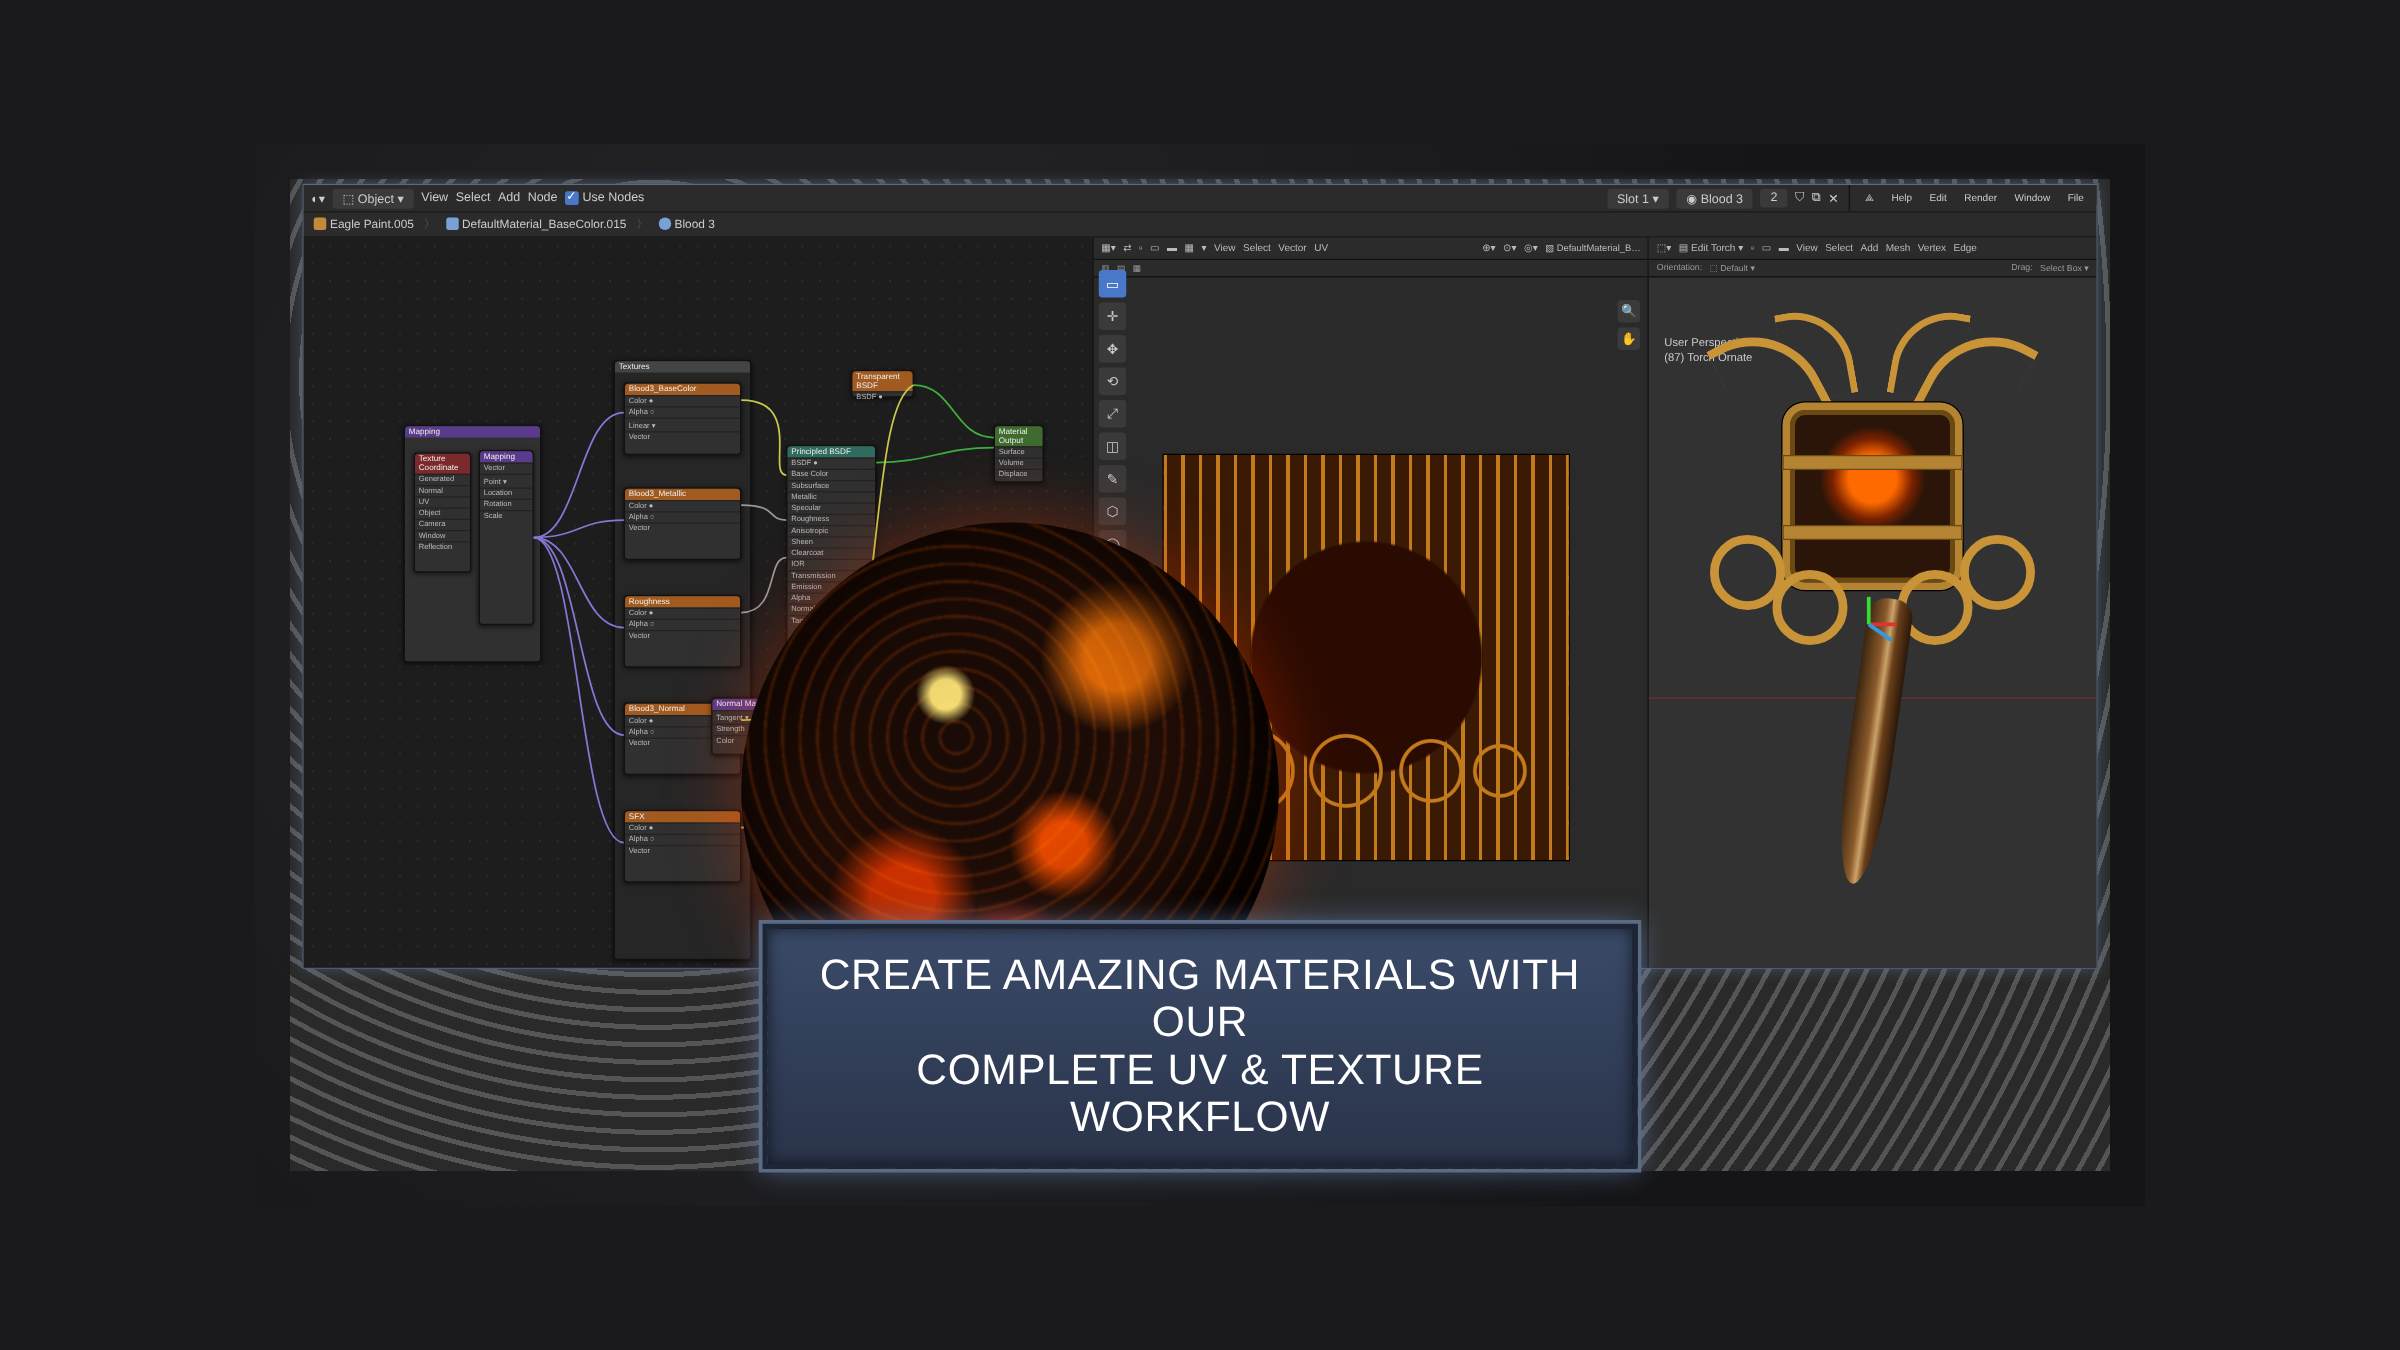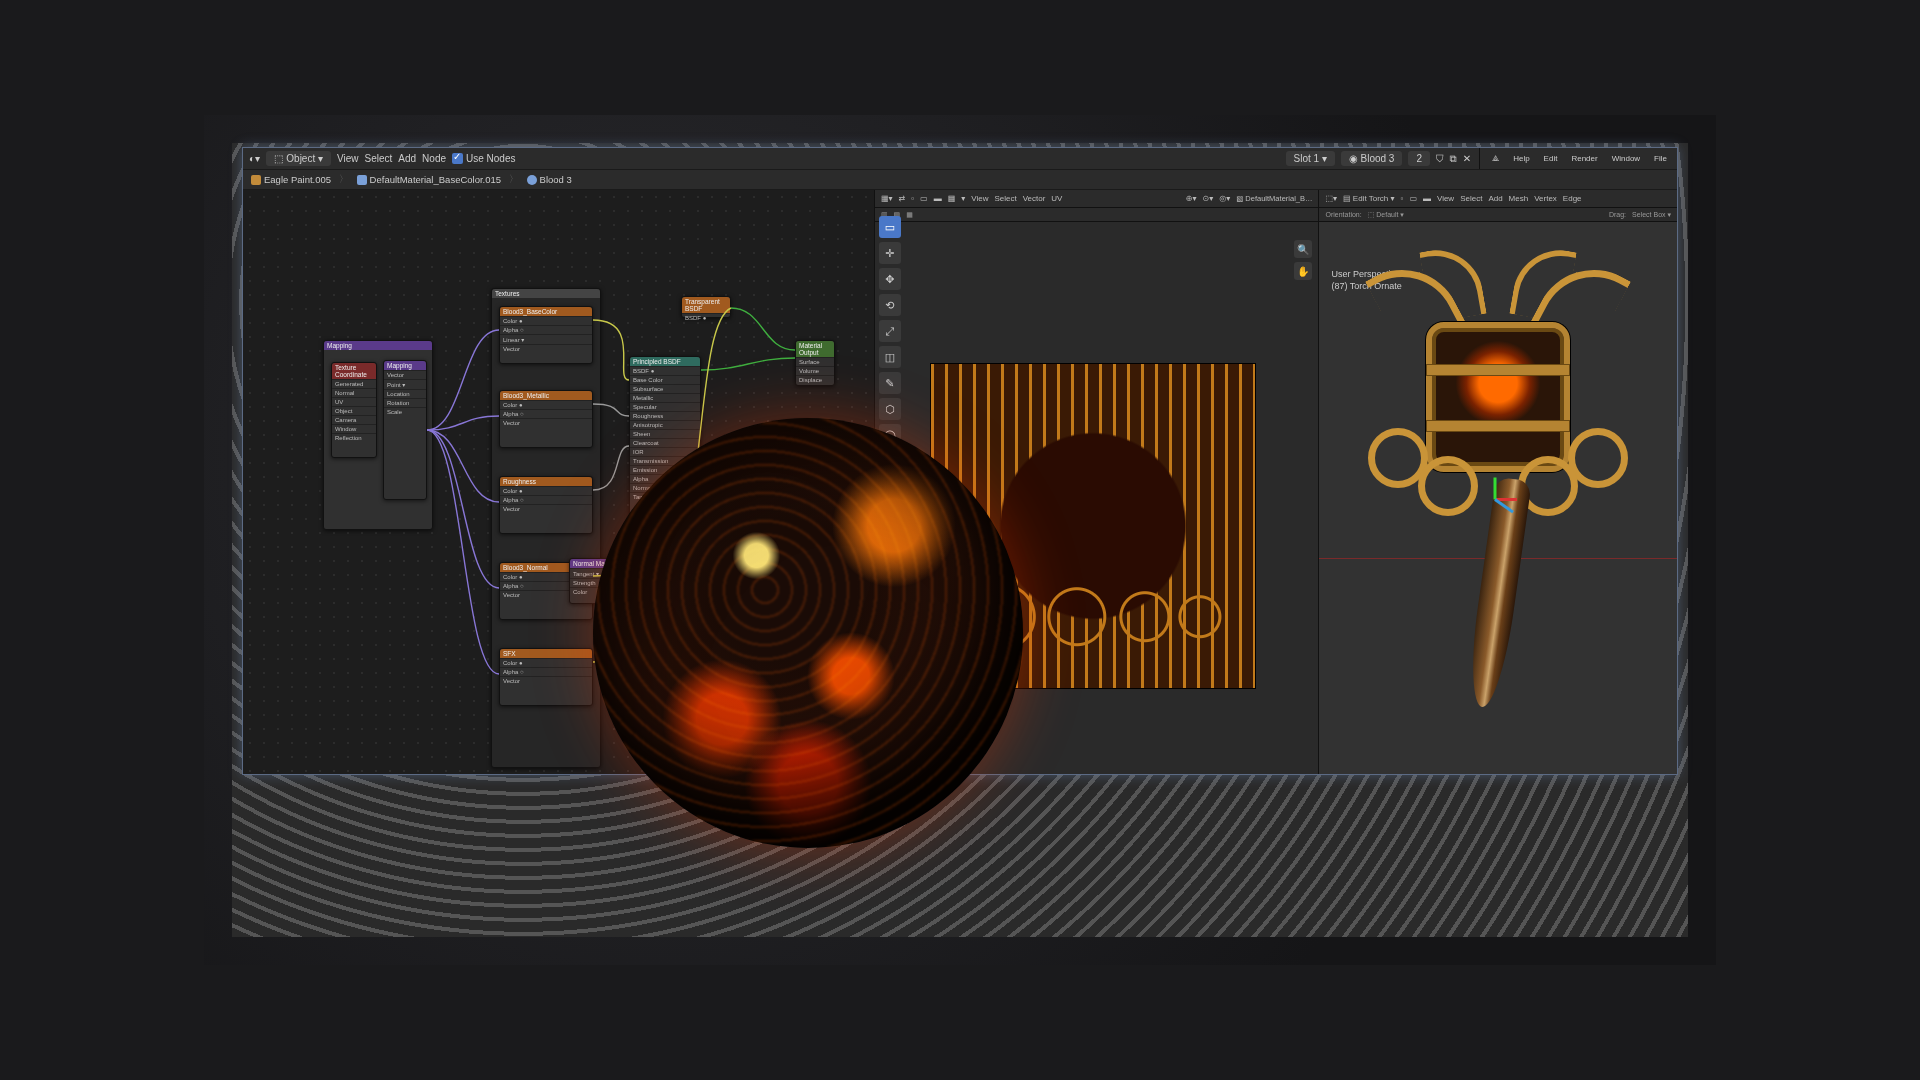--- a/index.html
+++ b/index.html
@@ -479,13 +479,17 @@
           </div>
         </div>
       </div>
 
     </div>
 
     <div class="sphere"></div>
 
   </div>
 
+  <div class="banner">
+    <span>CREATE AMAZING MATERIALS WITH OUR</span><br>
+    <span>COMPLETE UV &amp; TEXTURE WORKFLOW</span>
+  </div>
 </div>
 
 </body></html>

